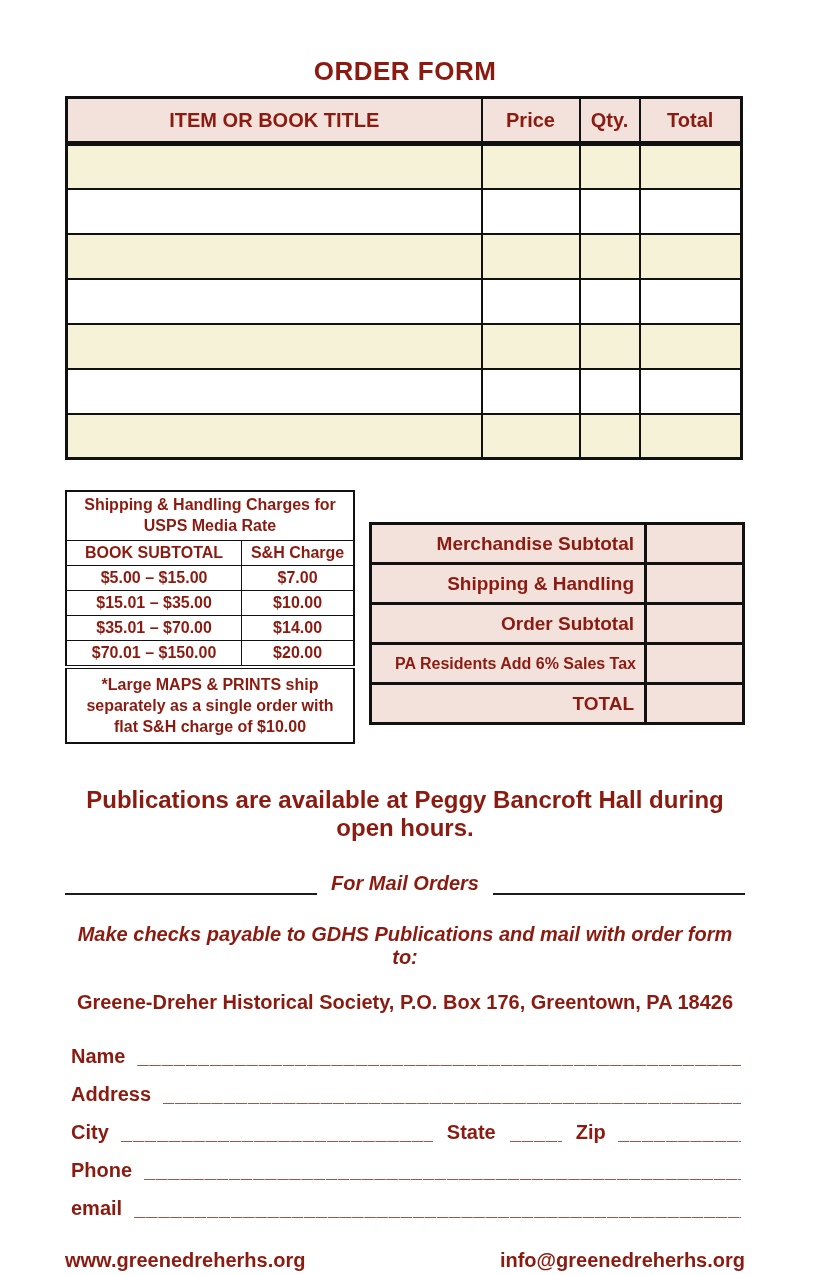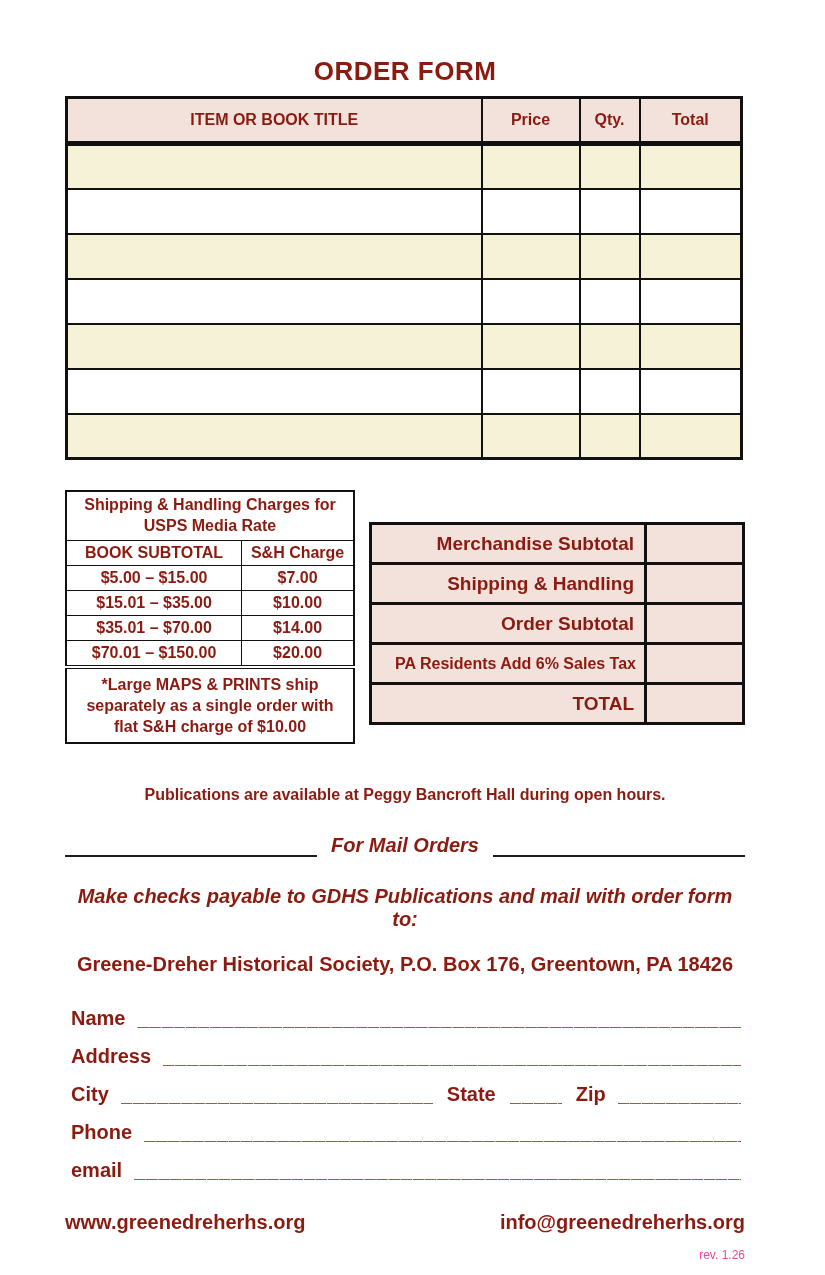--- a/index.html
+++ b/index.html
@@ -31,21 +31,21 @@
     border-collapse:collapse;
     table-layout:fixed;
   }
   table.order-table th, table.order-table td {
     border:2px solid #111;
   }
   table.order-table { border:3px solid #111; }
   table.order-table thead th {
     background:#F3E1DB;
     height:46px;
-    font-size:16px;
+    font-size:20px;
     border-bottom:5px solid #111;
     color:#8B1B10;
   }
   table.order-table tbody td { height:45px; }
   tr.row-cream td { background:#F5F2D8; }
   tr.row-white td { background:#ffffff; }
 
   
   .band {
     margin-top:30px;
@@ -89,21 +89,21 @@
     font-size:19px;
     padding-right:10px;
   }
   tr.sum-small td.sum-label { font-size:16px; padding-right:8px; }
   td.sum-value { width:98px; }
 
   
   .pubs-note {
     margin-top:42px;
     text-align:center;
-    font-size:16px;
+    font-size:24px;
   }
   .divider {
     margin-top:30px;
     display:flex;
     align-items:flex-end;
   }
   .divider .dline { flex:1; height:2px; background:#1c1c1c; }
   .divider .dlabel {
     font-style:italic;
     font-size:20px;

